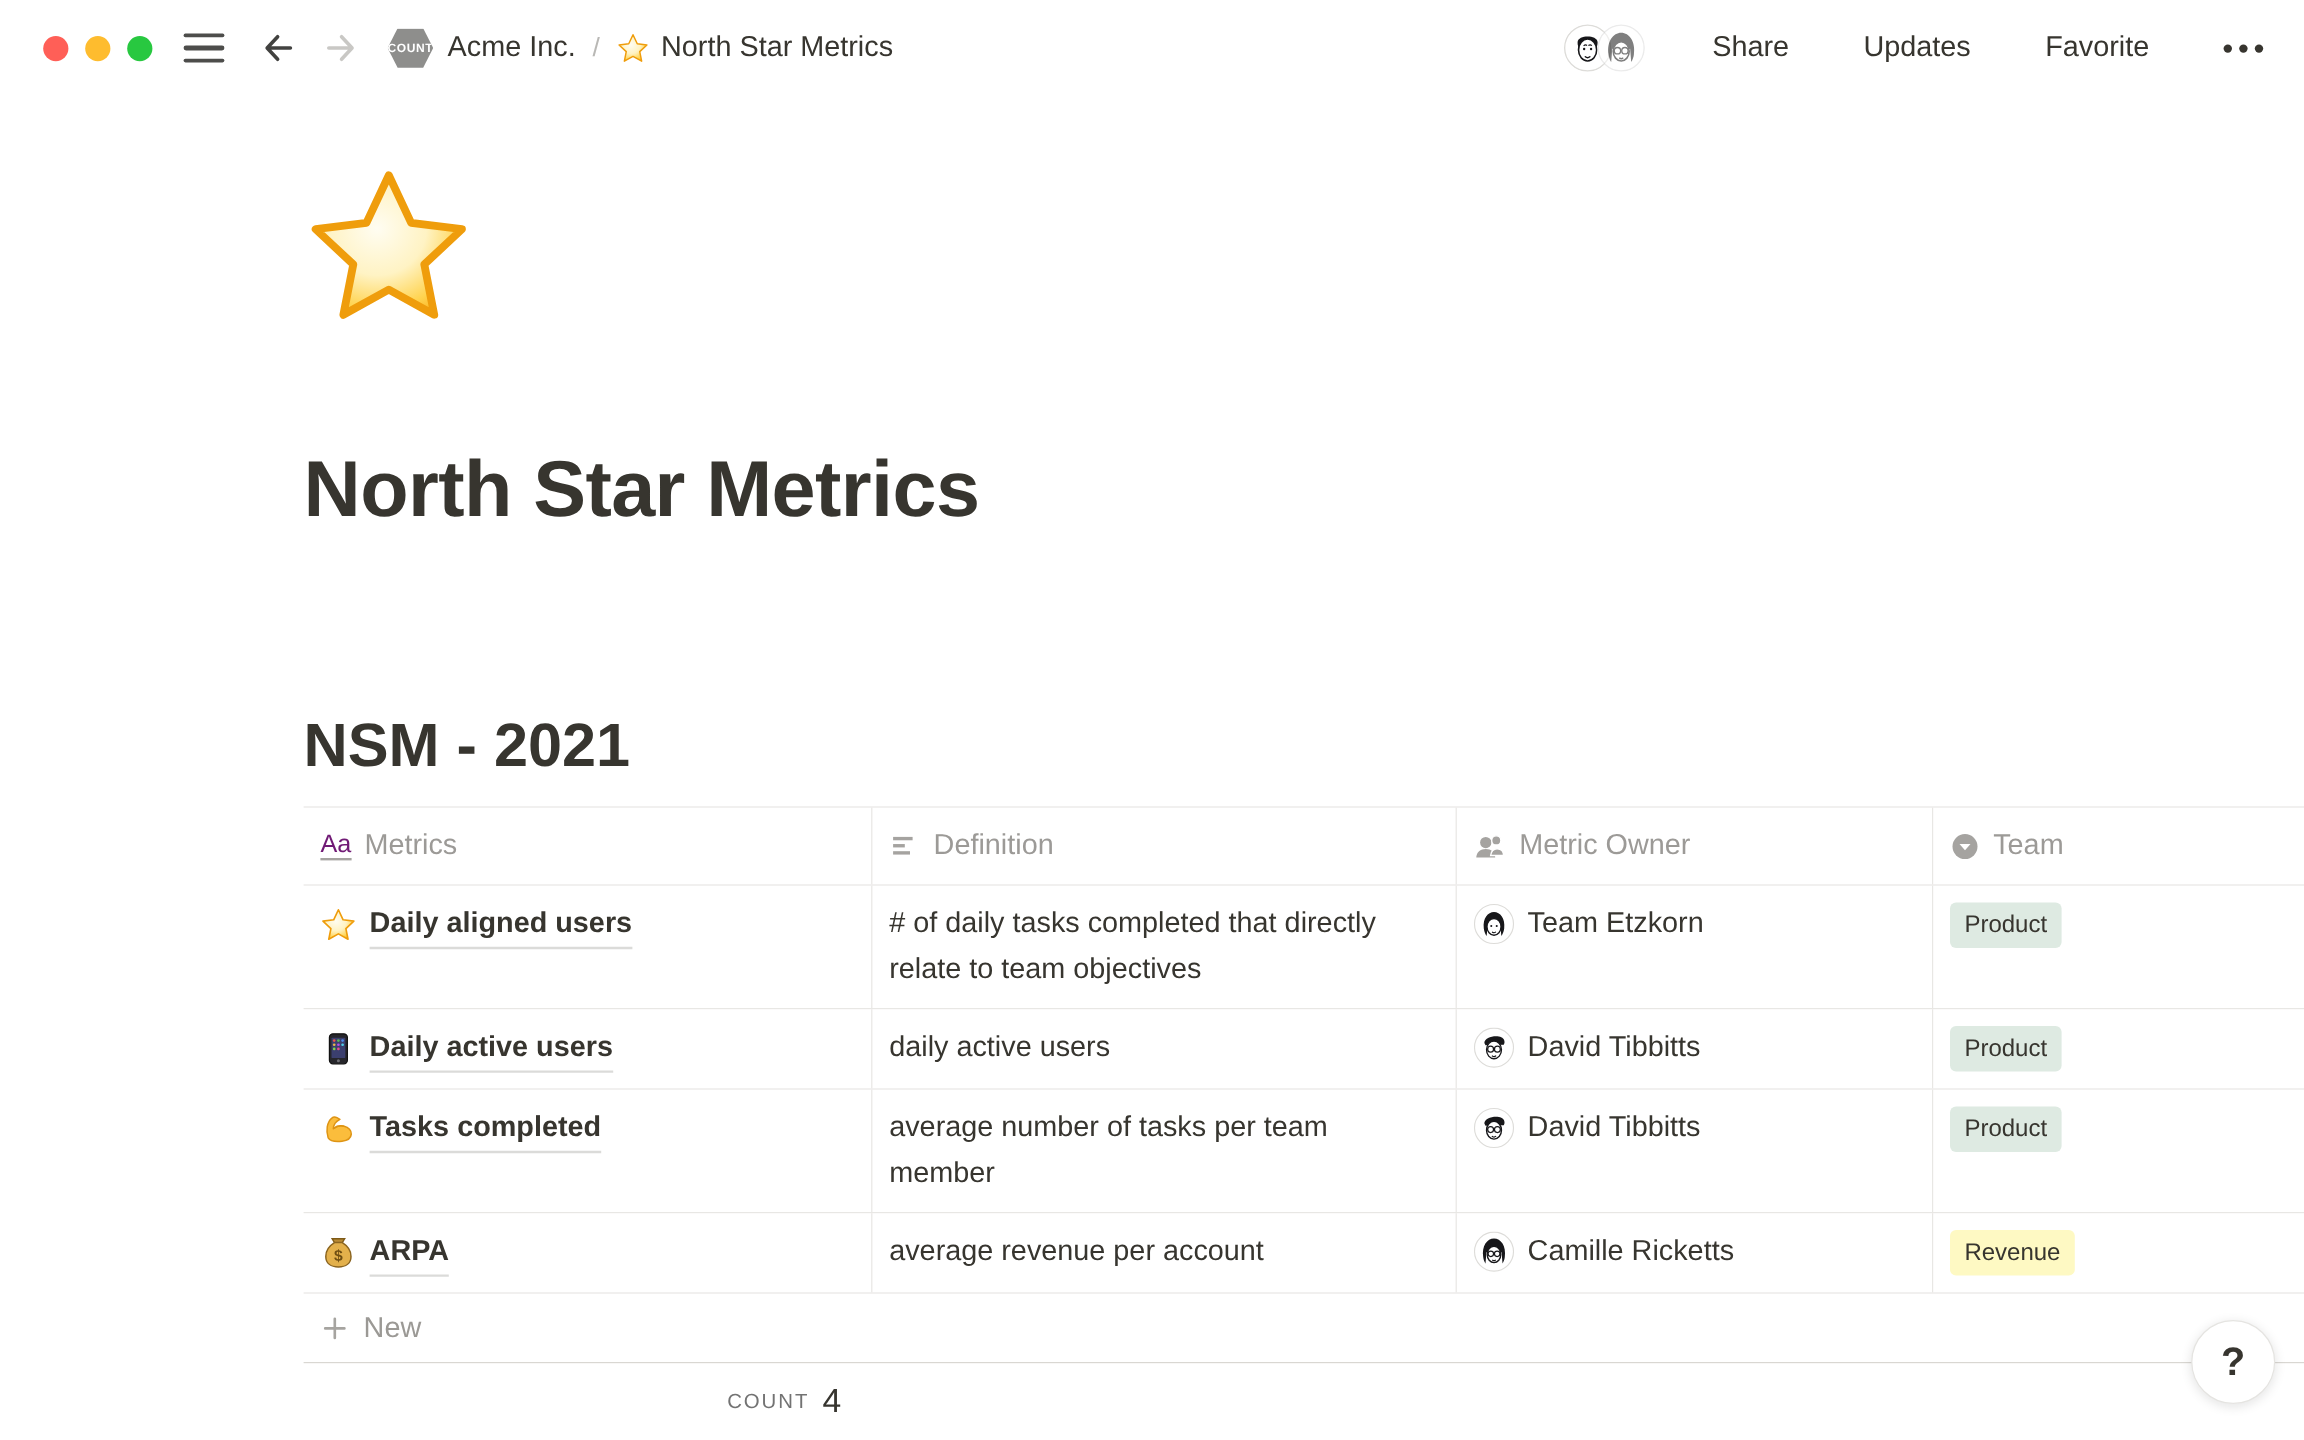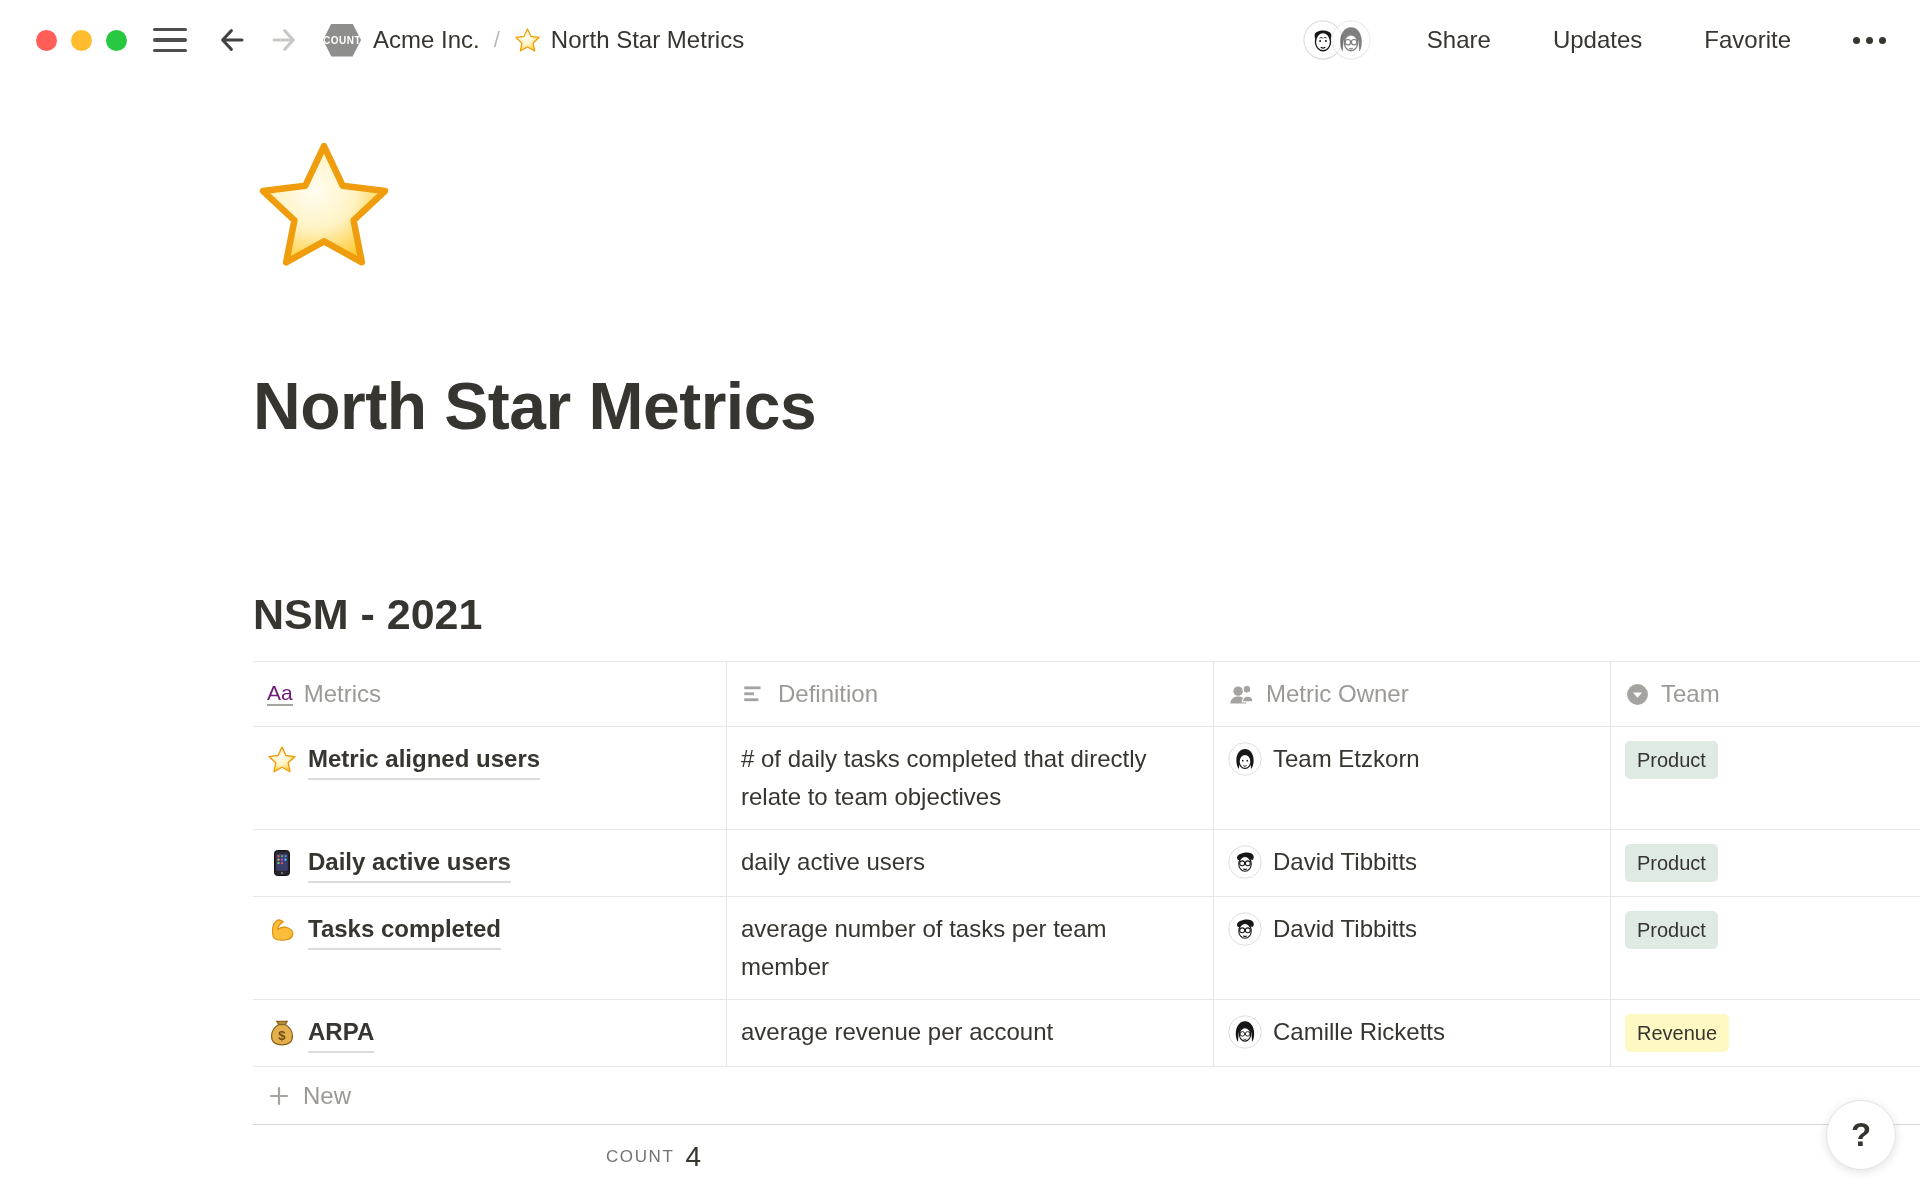--- a/index.html
+++ b/index.html
@@ -27,21 +27,21 @@
   .avatar-top { width:40px; height:40px; border-radius:50%; background:#fff; }
   .avatar-top + .avatar-top { margin-left:-12px; opacity:.55; filter:grayscale(1); }
   .top-action { font-size:24px; margin-left:42px; cursor:pointer; }
   .more-dots { display:flex; gap:6px; margin-left:42px; cursor:pointer; }
   .more-dots i { width:7px; height:7px; border-radius:50%; background:#37352F; }
 
   
   .main { margin-left:253px; }
   .page-icon { margin-top:56px; width:142px; height:142px; cursor:pointer; }
   .page-title { margin-top:86px; font-size:66px; font-weight:700; letter-spacing:-.5px; }
-  .db-title { margin-top:146px; font-size:43px; font-weight:700; }
+  .db-title { margin-top:146px; font-size:51px; font-weight:700; }
 
   
   .db-table { margin-top:22px; width:1667px; }
   .t-row { display:grid; grid-template-columns:474px 487px 397px 1fr; }
   .t-row > div { border-right:1px solid #E8E7E4; }
   .t-row > div:last-child { border-right:none; }
   .t-head { border-top:1px solid #E8E7E4; border-bottom:1px solid #E8E7E4; height:66px; }
   .h-cell { display:flex; align-items:center; padding:0 14px; color:#9C9A97; font-size:24px; gap:11px; }
   .h-cell svg, .h-cell .aa { flex:0 0 auto; }
   .aa { font-size:21px; color:#701a75; border-bottom:2.5px solid #A5A3A0; line-height:1; padding-bottom:1px; font-weight:500;}
@@ -249,21 +249,21 @@
           </svg>
         <span>Team</span>
       </div>
     </div>
 
     <div class="t-row t-data">
       <div class="cell metric-cell">
         <svg width="30" height="30">
             <use href="#sym-star"></use>
           </svg>
-        <span class="metric-name">Metric aligned users</span>
+        <span class="metric-name">Daily aligned users</span>
       </div>
       <div class="cell"># of daily tasks completed that directly relate to team objectives</div>
       <div class="cell owner-cell">
         <span class="owner">
             <svg>
               <use href="#av-woman"></use>
             </svg>
             <span>Team Etzkorn</span>
           </span>
       </div>

